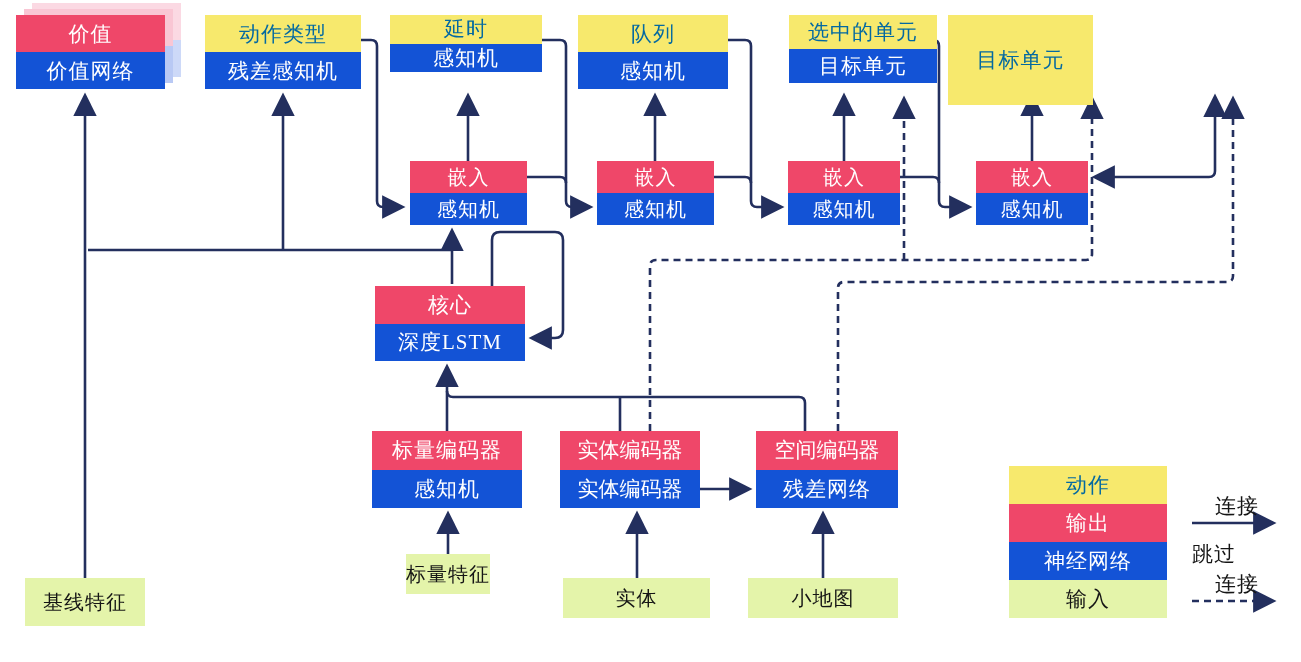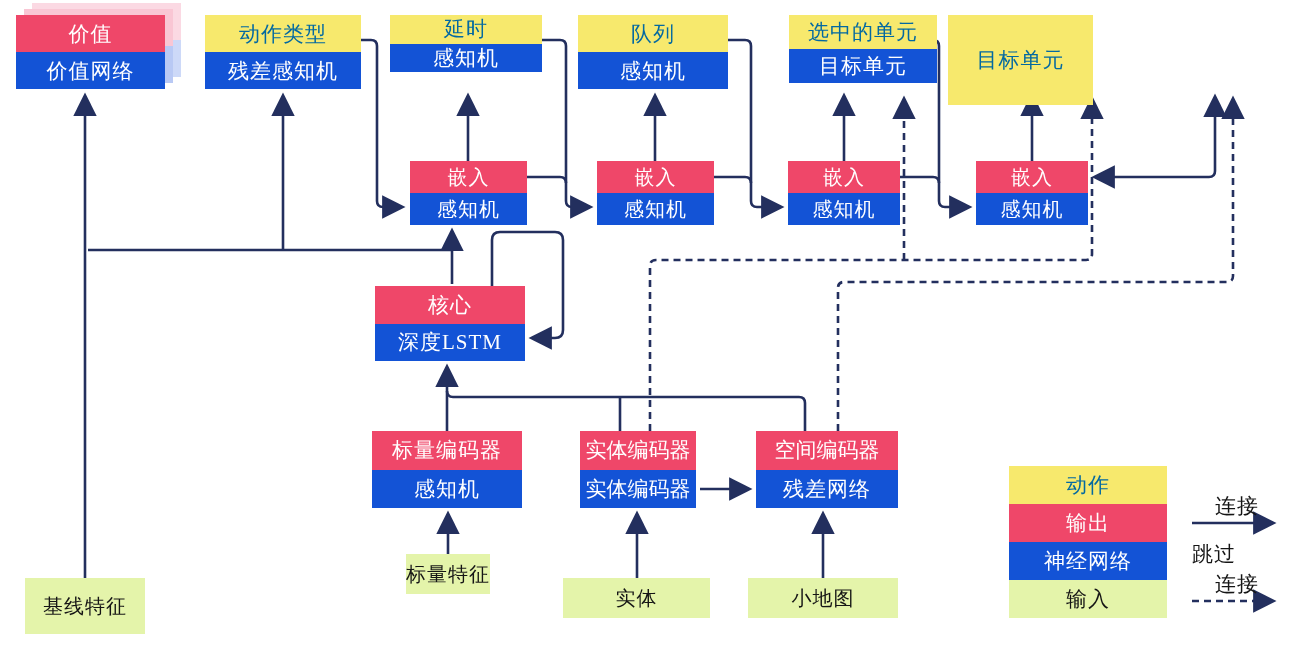--- a/index.html
+++ b/index.html
@@ -130,30 +130,30 @@
 
   <div class="node" style="left:375px;top:286px;width:150px;height:75px;border-radius:22px;">
     <div class="half output f21">核心</div>
     <div class="half network f21">深度LSTM</div>
   </div>
 
   <div class="node" style="left:372px;top:431px;width:150px;height:77px;">
     <div class="half output f21">标量编码器</div>
     <div class="half network f21">感知机</div>
   </div>
-  <div class="node" style="left:560px;top:431px;width:116px;height:77px;margin-left:20px;">
+  <div class="node" style="left:560px;top:431px;width:140px;height:77px;">
     <div class="half output f21" style="letter-spacing:0;">实体编码器</div>
     <div class="half network f21" style="letter-spacing:0;">实体编码器</div>
   </div>
   <div class="node" style="left:756px;top:431px;width:142px;height:77px;text-align:right;">
     <div class="half output f21" style="letter-spacing:0;">空间编码器</div>
     <div class="half network f21">残差网络</div>
   </div>
 
-  <div class="node" style="left:25px;top:578px;width:120px;height:56px;">
+  <div class="node" style="left:25px;top:578px;width:120px;height:48px;">
     <div class="half input f20">基线特征</div>
   </div>
   <div class="node" style="left:373px;top:554px;width:150px;height:40px;align-items:center;">
     <div class="half input f20">标量特征</div>
   </div>
   <div class="node" style="left:563px;top:578px;width:147px;height:40px;">
     <div class="half input f20">实体</div>
   </div>
   <div class="node" style="left:748px;top:578px;width:150px;height:40px;">
     <div class="half input f20">小地图</div>

